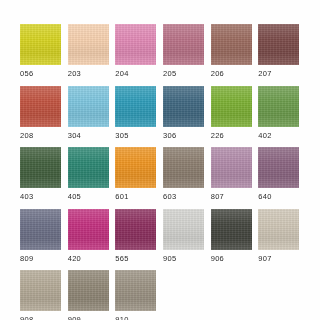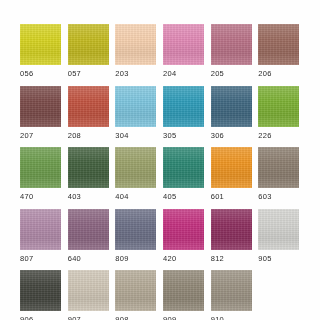--- a/index.html
+++ b/index.html
@@ -67,26 +67,20 @@
 
 <div id="chart-root">
   <div class="swatch-grid">
       <div class="swatch-cell">
         <div class="swatch-chip" style="background-color: rgb(214, 211, 33);">
           <div class="tex"></div>
         </div>
         <div class="swatch-label">056</div>
       </div>
       <div class="swatch-cell">
-        <div class="swatch-chip" style="background-color: rgb(195, 186, 32);">
-          <div class="tex"></div>
-        </div>
-        <div class="swatch-label">057</div>
-      </div>
-      <div class="swatch-cell">
         <div class="swatch-chip" style="background-color: rgb(246, 208, 174);">
           <div class="tex"></div>
         </div>
         <div class="swatch-label">203</div>
       </div>
       <div class="swatch-cell">
         <div class="swatch-chip" style="background-color: rgb(225, 137, 181);">
           <div class="tex"></div>
         </div>
         <div class="swatch-label">204</div>
@@ -136,35 +130,29 @@
       <div class="swatch-cell">
         <div class="swatch-chip" style="background-color: rgb(124, 176, 52);">
           <div class="tex"></div>
         </div>
         <div class="swatch-label">226</div>
       </div>
       <div class="swatch-cell">
         <div class="swatch-chip" style="background-color: rgb(108, 156, 76);">
           <div class="tex"></div>
         </div>
-        <div class="swatch-label">470</div>
+        <div class="swatch-label">402</div>
       </div>
       <div class="swatch-cell">
         <div class="swatch-chip" style="background-color: rgb(67, 97, 63);">
           <div class="tex"></div>
         </div>
         <div class="swatch-label">403</div>
       </div>
       <div class="swatch-cell">
-        <div class="swatch-chip" style="background-color: rgb(155, 162, 106);">
-          <div class="tex"></div>
-        </div>
-        <div class="swatch-label">404</div>
-      </div>
-      <div class="swatch-cell">
         <div class="swatch-chip" style="background-color: rgb(44, 135, 115);">
           <div class="tex"></div>
         </div>
         <div class="swatch-label">405</div>
       </div>
       <div class="swatch-cell">
         <div class="swatch-chip" style="background-color: rgb(238, 149, 34);">
           <div class="tex"></div>
         </div>
         <div class="swatch-label">601</div>
@@ -196,21 +184,21 @@
       <div class="swatch-cell">
         <div class="swatch-chip" style="background-color: rgb(195, 49, 127);">
           <div class="tex"></div>
         </div>
         <div class="swatch-label">420</div>
       </div>
       <div class="swatch-cell">
         <div class="swatch-chip" style="background-color: rgb(141, 48, 95);">
           <div class="tex"></div>
         </div>
-        <div class="swatch-label">812</div>
+        <div class="swatch-label">565</div>
       </div>
       <div class="swatch-cell">
         <div class="swatch-chip" style="background-color: rgb(211, 211, 207);">
           <div class="tex"></div>
         </div>
         <div class="swatch-label">905</div>
       </div>
       <div class="swatch-cell">
         <div class="swatch-chip" style="background-color: rgb(68, 70, 63);">
           <div class="tex"></div>

